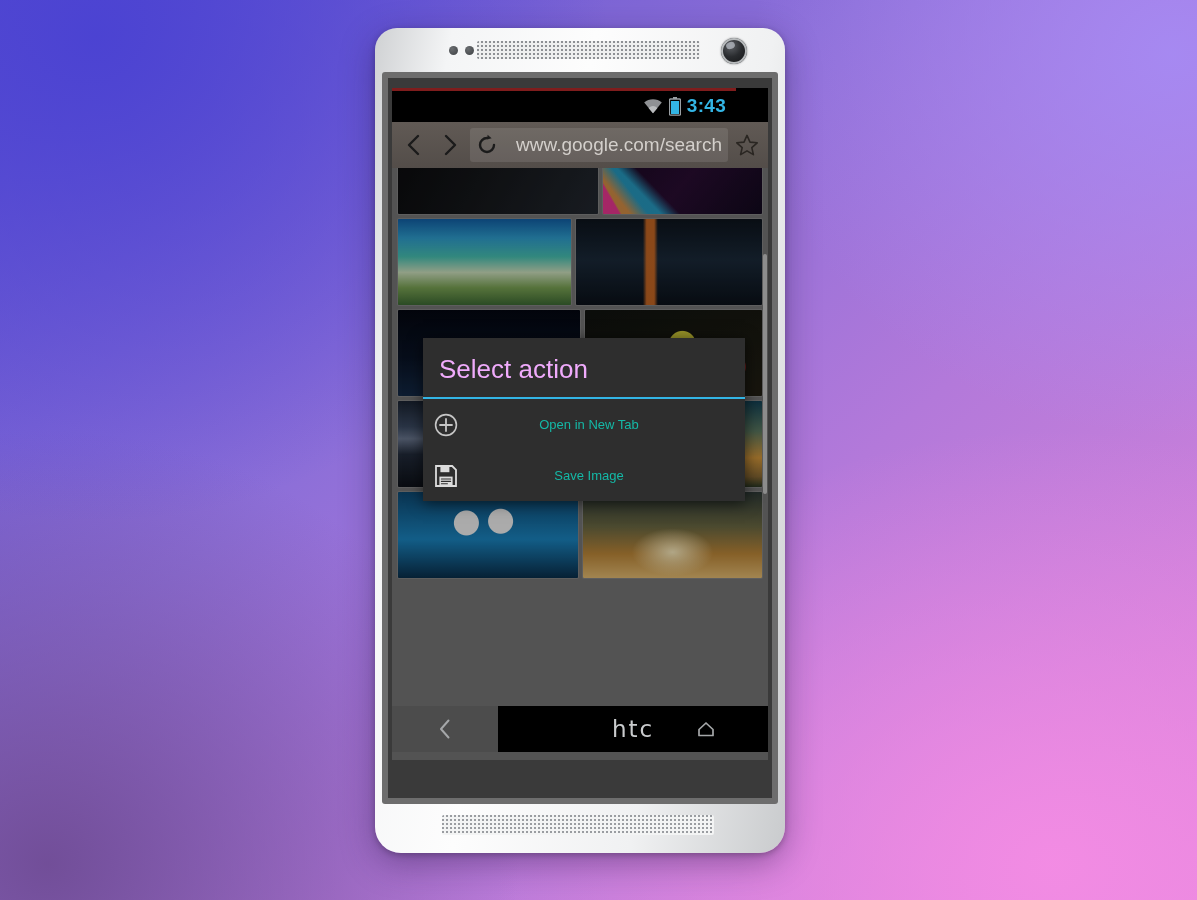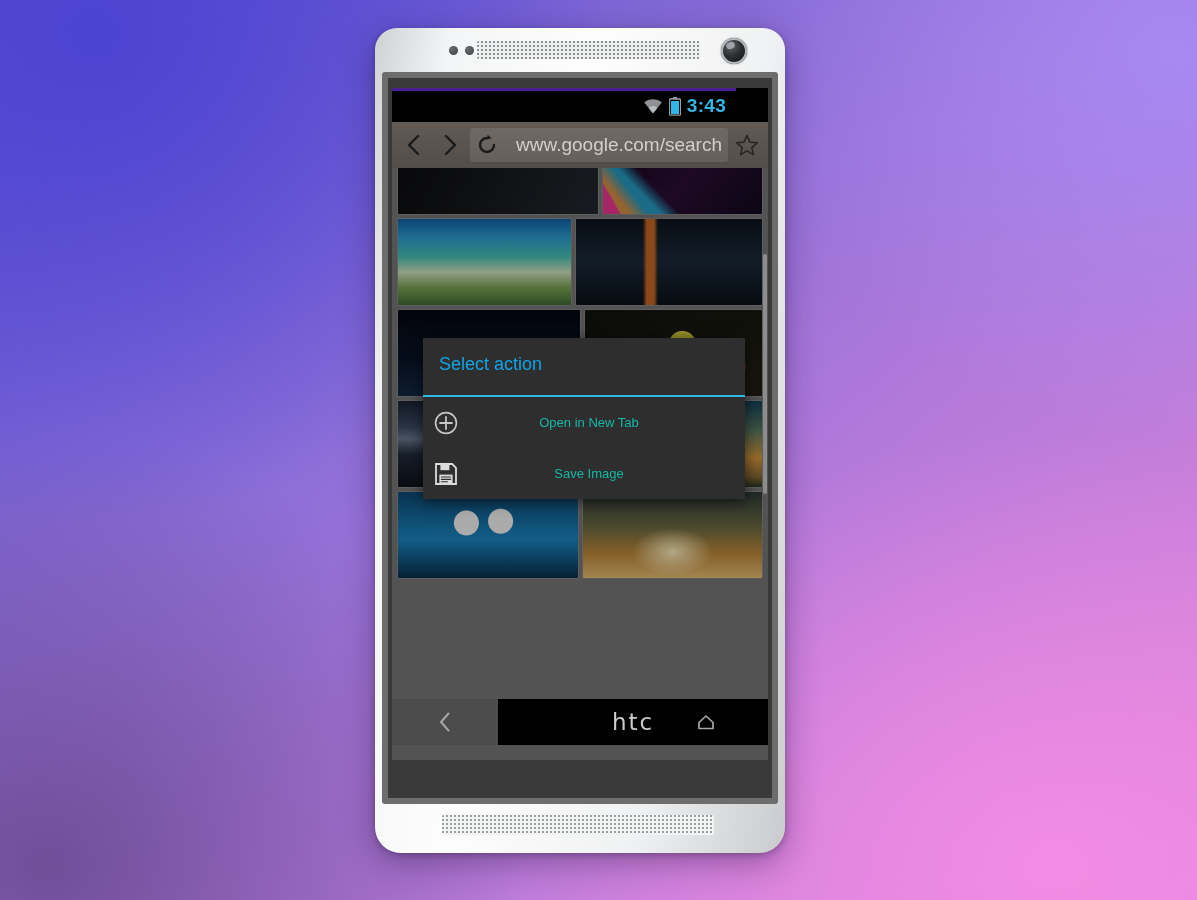--- a/index.html
+++ b/index.html
@@ -95,21 +95,21 @@
     width: 376px; height: 672px;
     background: #000;
     overflow: hidden;
   }
 
   
   #status-bar {
     position: absolute; left: 0; top: 0;
     width: 344px; height: 34px;
     background: #000;
-    border-top: 3px solid #4c1d95;
+    border-top: 3px solid #7f1d1d;
     box-sizing: border-box;
   }
   #status-right {
     position: absolute; right: 10px; top: 4px;
     display: flex; align-items: center; gap: 6px;
   }
   .wifi-icon { display:block; }
   .battery-icon { display:block; }
   #status-clock {
     color: #33b5e5;
@@ -196,23 +196,23 @@
 
   
   #dialog {
     position: absolute;
     left: 31px; top: 250px;
     width: 322px;
     background: #2e2e2e;
     box-shadow: 0 2px 14px rgba(0,0,0,0.6);
   }
   #dialog-title {
-    color: #0ea5e9;
-    font-size: 18px;
-    padding: 16px 0 20px 16px;
+    color: #f0abfc;
+    font-size: 26px;
+    padding: 16px 0 12px 16px;
   }
   #dialog-divider {
     height: 2px;
     background: #33b5e5;
     margin: 0;
   }
   .dialog-item {
     height: 51px;
     display: flex;
     align-items: center;
@@ -228,21 +228,21 @@
     width: 100%;
     text-align: center;
     color: #14b8a6;
     font-size: 13px;
     padding-left: 10px;
     box-sizing: border-box;
   }
 
   
   #nav-wrap {
-    position: absolute; left: 0; bottom: 15px;
+    position: absolute; left: 0; bottom: 8px;
     width: 376px; height: 46px;
     display: flex;
   }
   #nav-left {
     width: 106px; height: 46px;
     background: #4c4c4c;
     display: flex; align-items: center; justify-content: center;
   }
   #nav-right {
     flex: 1 1 auto; height: 46px;

